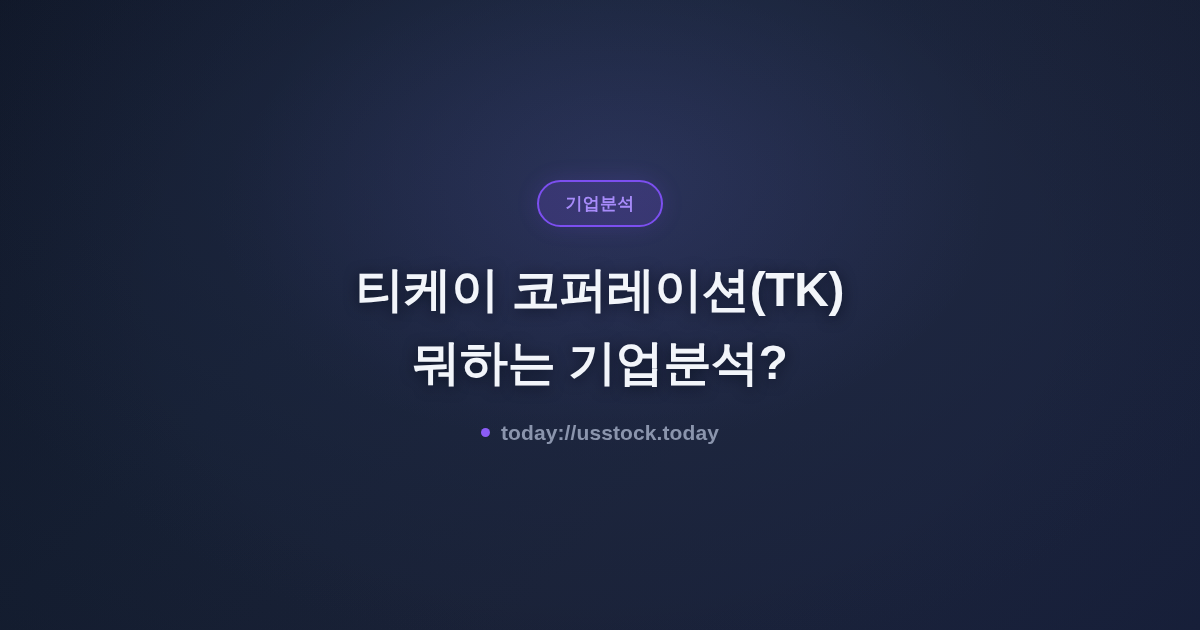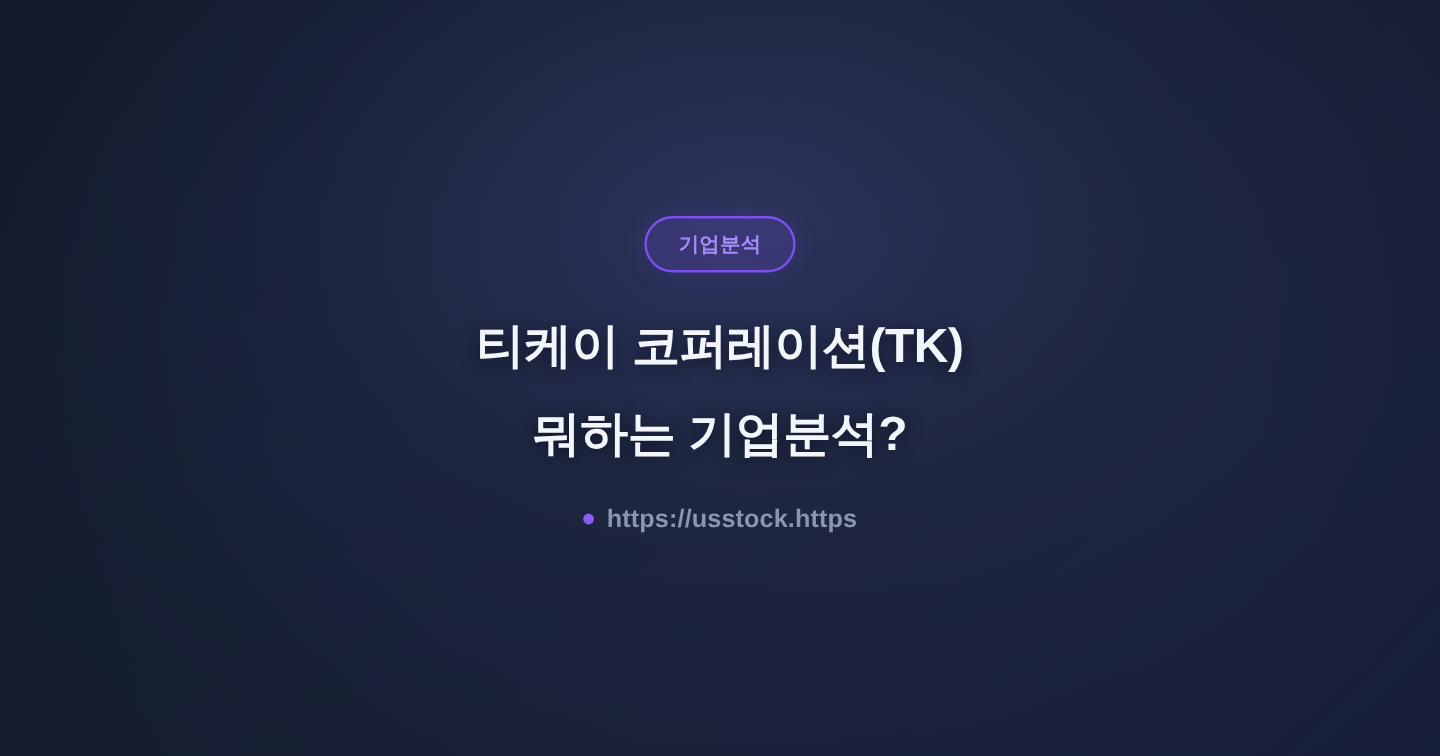--- a/index.html
+++ b/index.html
@@ -72,21 +72,21 @@
     letter-spacing: 0.2px;
     line-height: 1;
     box-sizing: border-box;
     margin-bottom: 26px;
     box-shadow: 0 0 22px rgba(124, 79, 240, 0.16);
   }
 
   .title {
     margin: 0;
     color: #f2f5fa;
-    font-size: 40px;
+    font-size: 48px;
     font-weight: 700;
     line-height: 73px;
     letter-spacing: -0.4px;
     text-shadow: 0 2px 14px rgba(4, 8, 18, 0.62);
   }
 
   .title-line {
     display: block;
     white-space: nowrap;
   }
@@ -127,17 +127,17 @@
 
     <div class="badge">기업분석</div>
 
     <h1 class="title">
       <span class="title-line">티케이 코퍼레이션(TK)</span>
       <span class="title-line">뭐하는 기업분석?</span>
     </h1>
 
     <div class="url-row">
       <span class="url-dot"></span>
-      <span class="url-text">https://usstock.https</span>
+      <span class="url-text">today://usstock.today</span>
     </div>
 
   </div>
 </div>
 
 </body></html>

